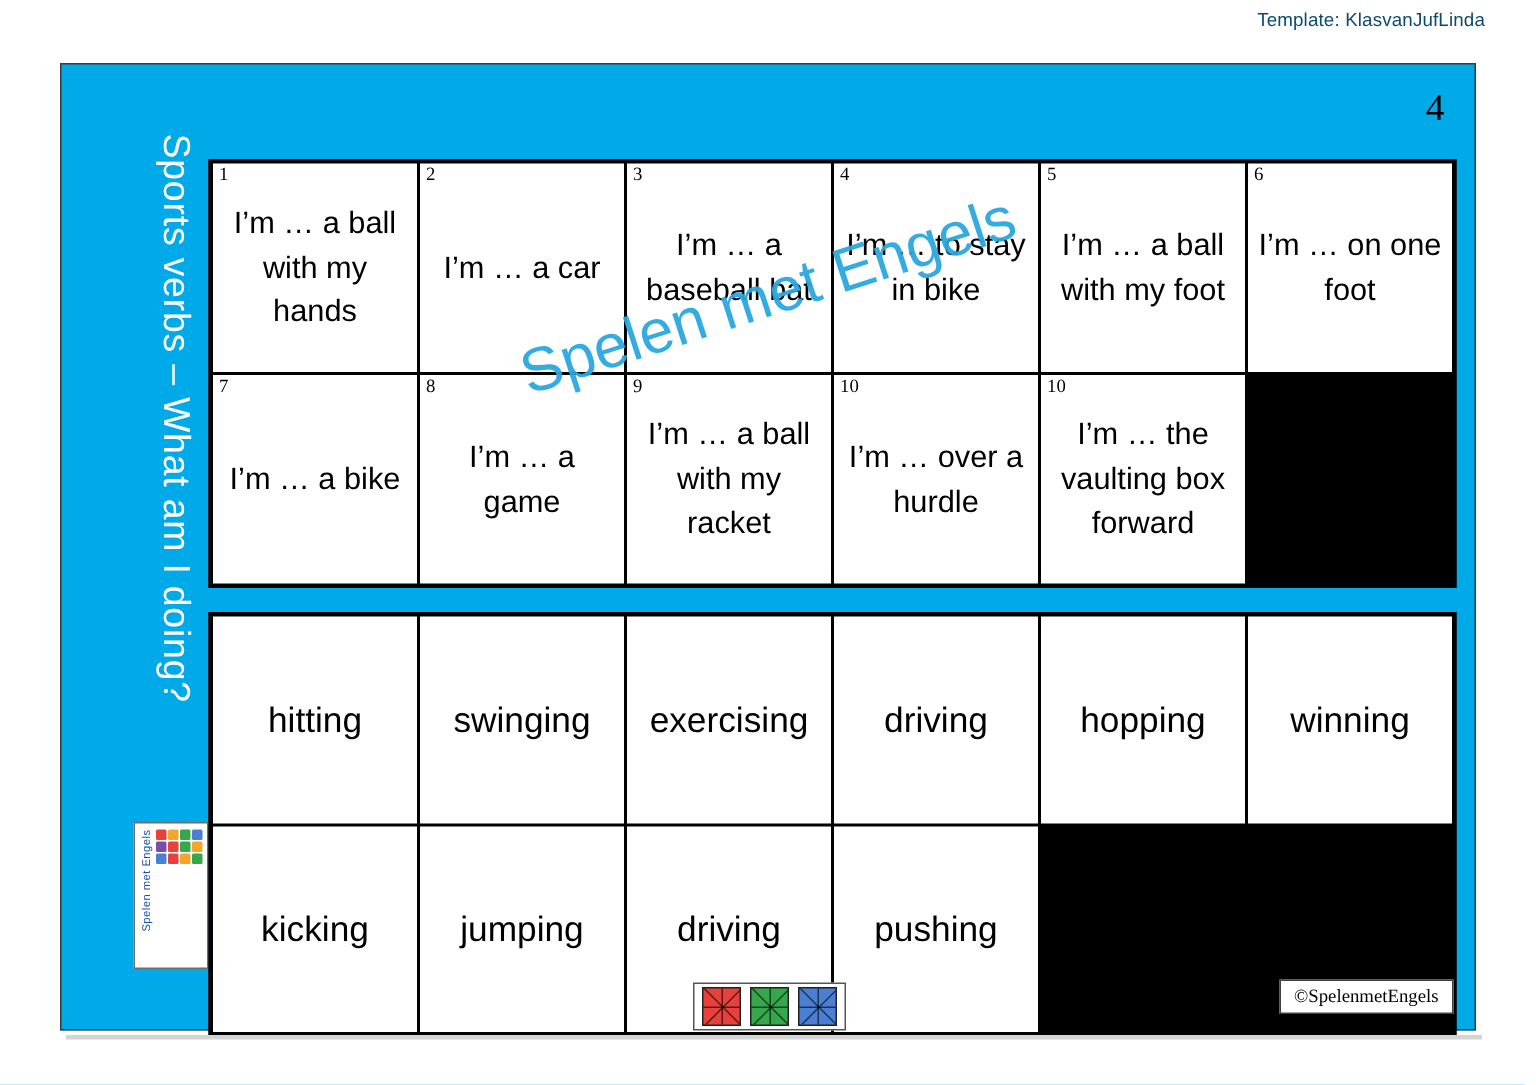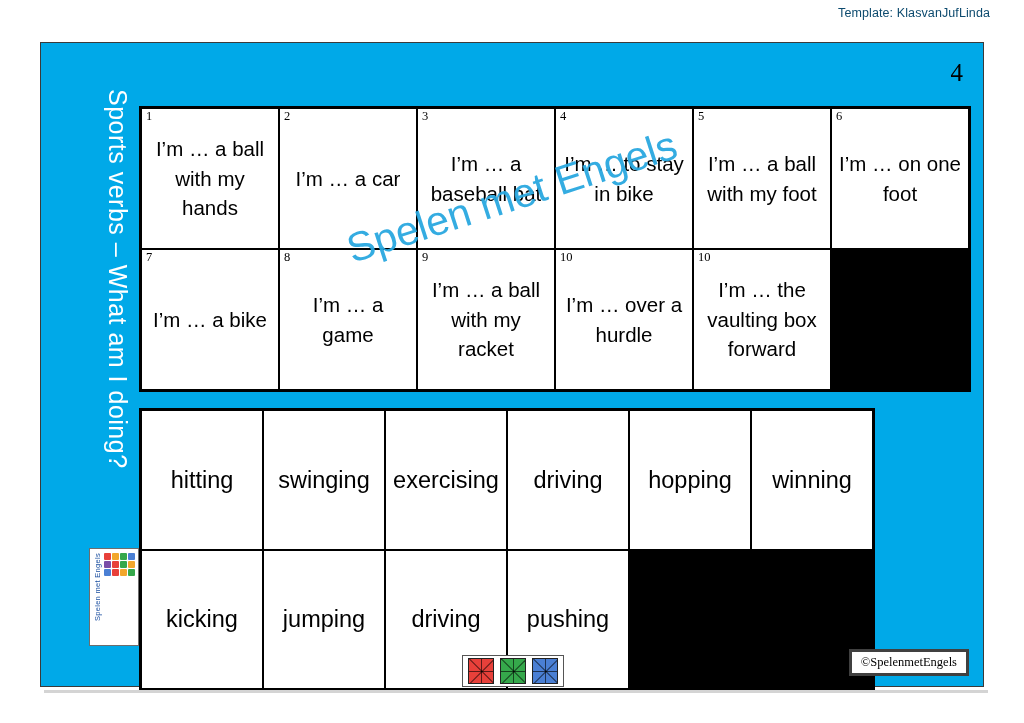--- a/index.html
+++ b/index.html
@@ -124,21 +124,21 @@
     left: 98px;
     top: 63px;
     width: 832px;
     height: 286px;
     grid-template-rows: 1fr 1fr;
     gap: 2px;
   }
   .grid-bottom {
     left: 98px;
     top: 365px;
-    width: 736px;
+    width: 832px;
     height: 283px;
     grid-template-rows: 1fr 1fr;
     gap: 2px;
   }
   .cell {
     background: #ffffff;
     position: relative;
     display: flex;
     align-items: center;
     justify-content: center;
@@ -235,21 +235,21 @@
   .die-red { background: #e8403a; }
   .die-green { background: #35a84b; }
   .die-blue { background: #4a7fd4; }
 
   
   .copyright {
     position: absolute;
     right: 14px;
     bottom: 10px;
     background: #ffffff;
-    border: 3px solid #404040;
+    border: 1px solid #404040;
     padding: 3px 9px;
     font-family: "Liberation Serif", serif;
     font-size: 12.5px;
     color: #000;
   }
 
   
   .page-edge {
     position: absolute;
     left: 44px;

